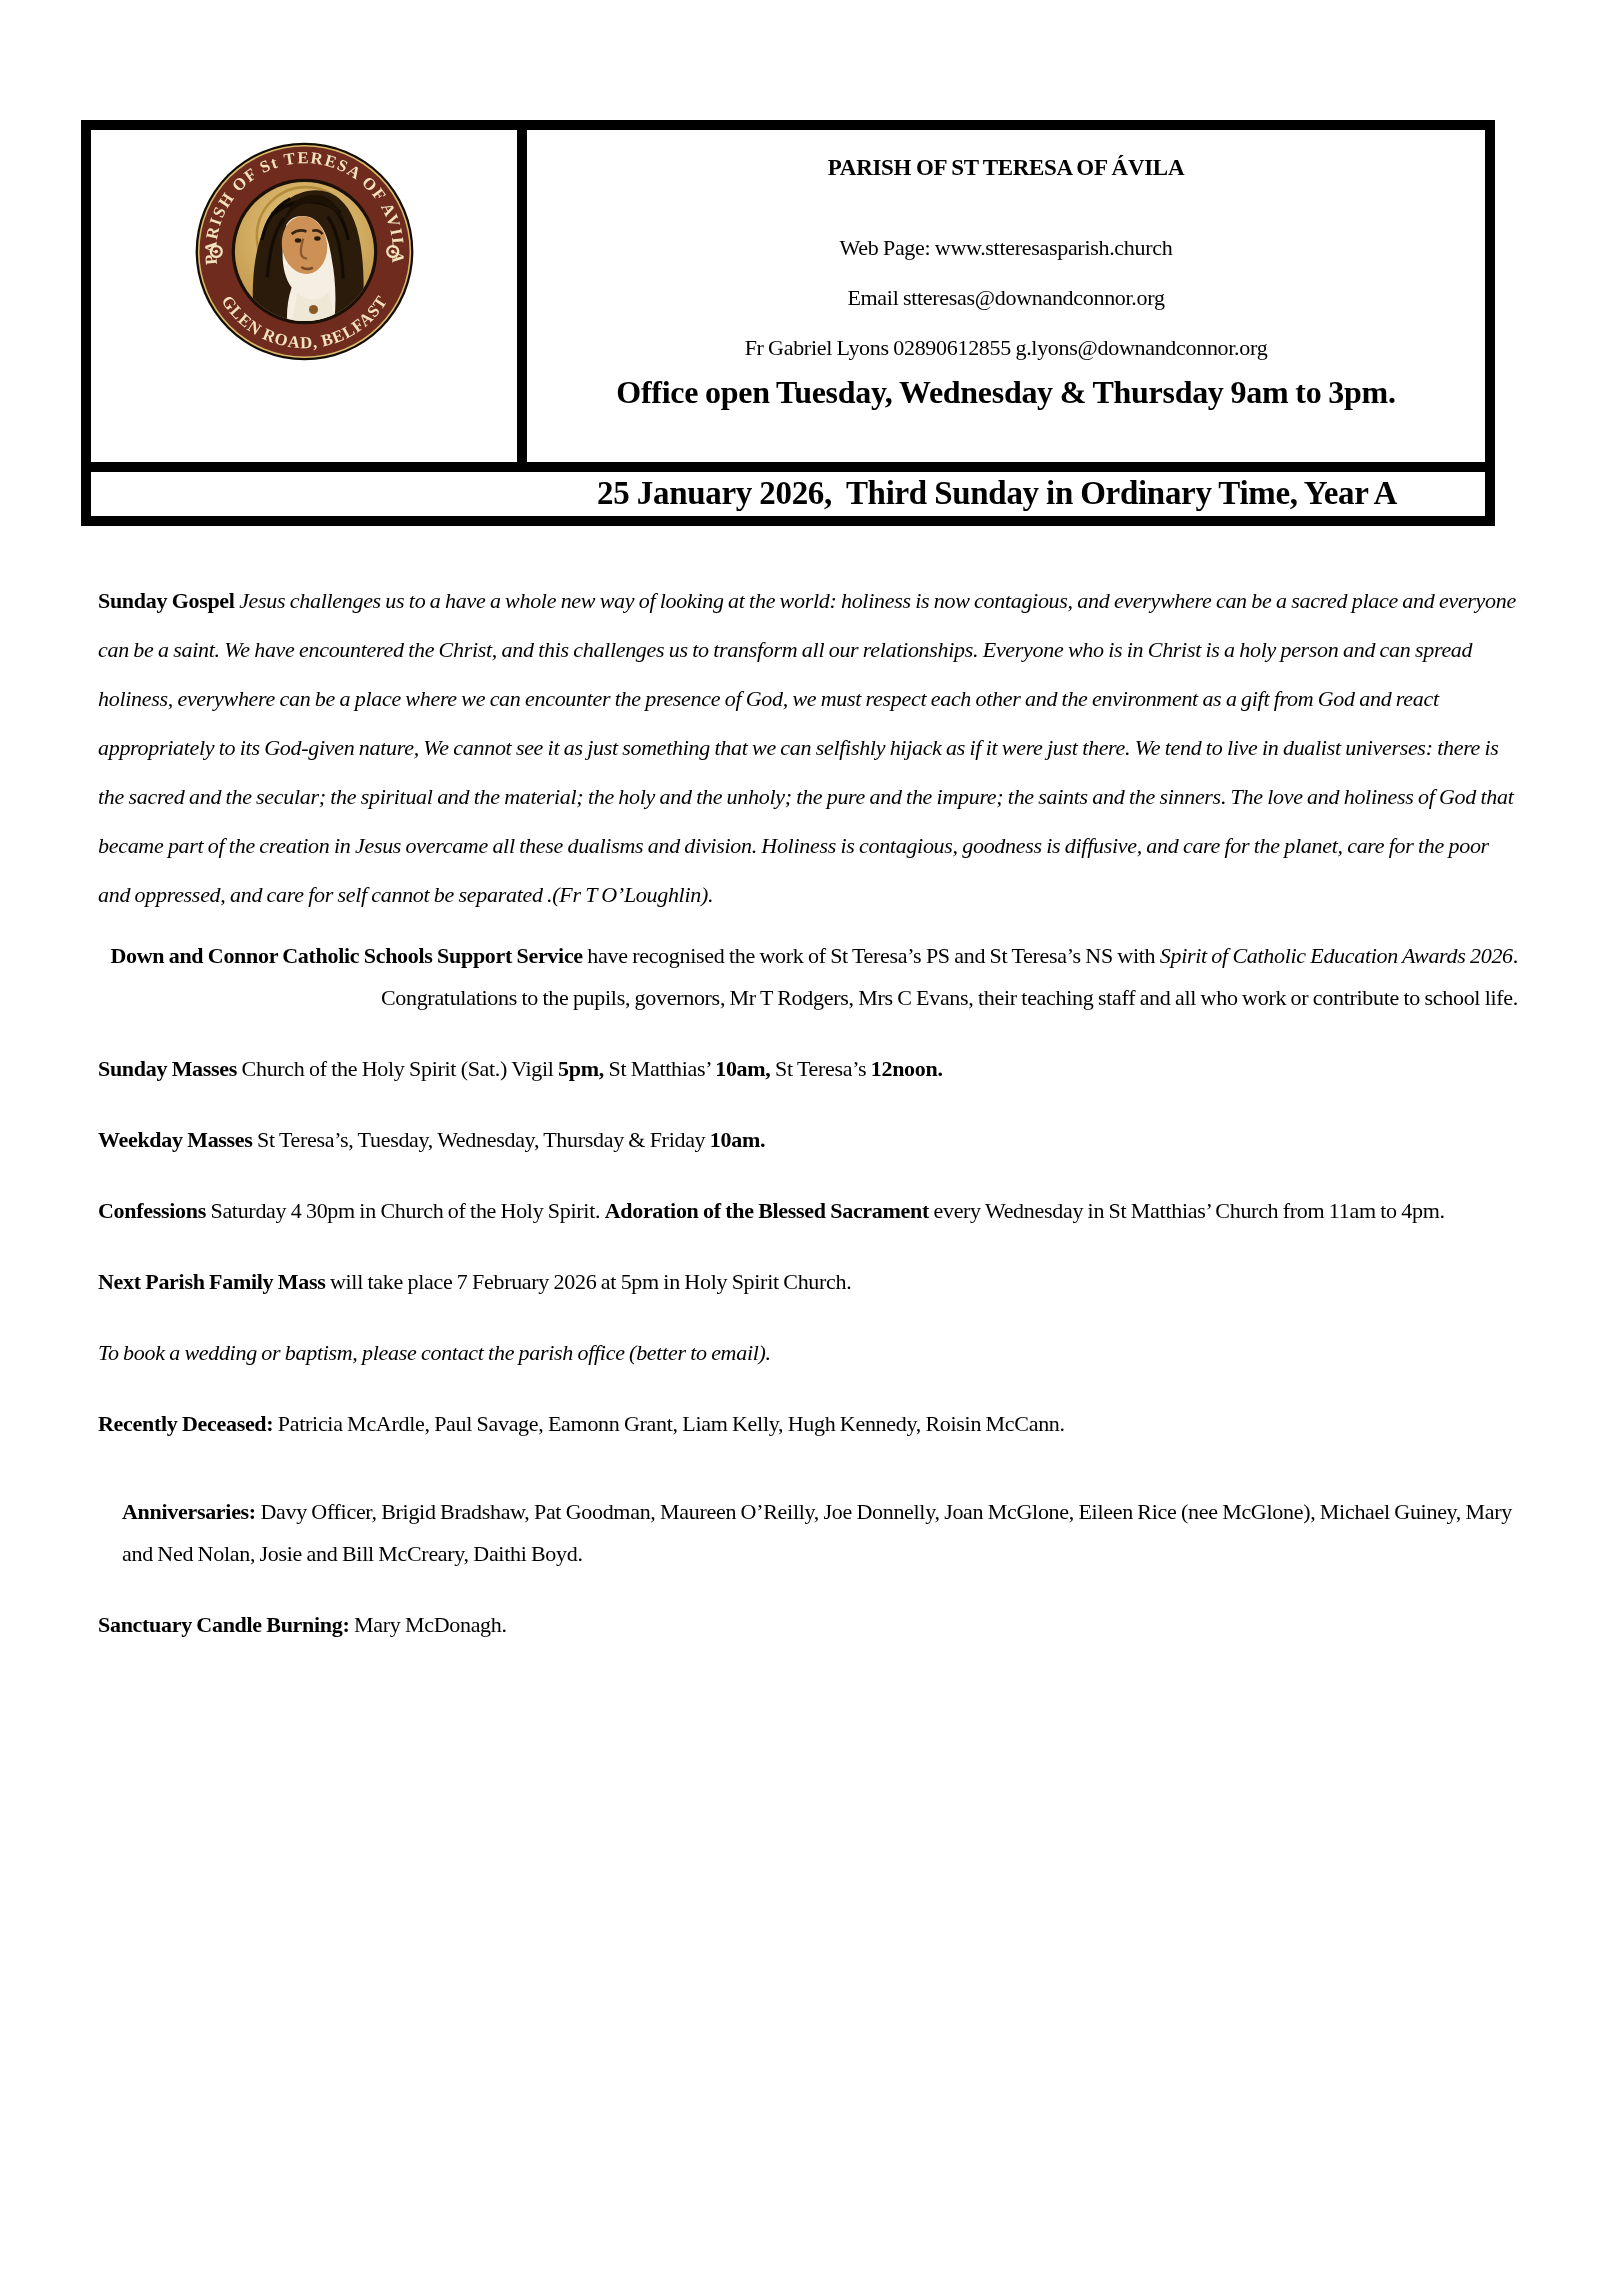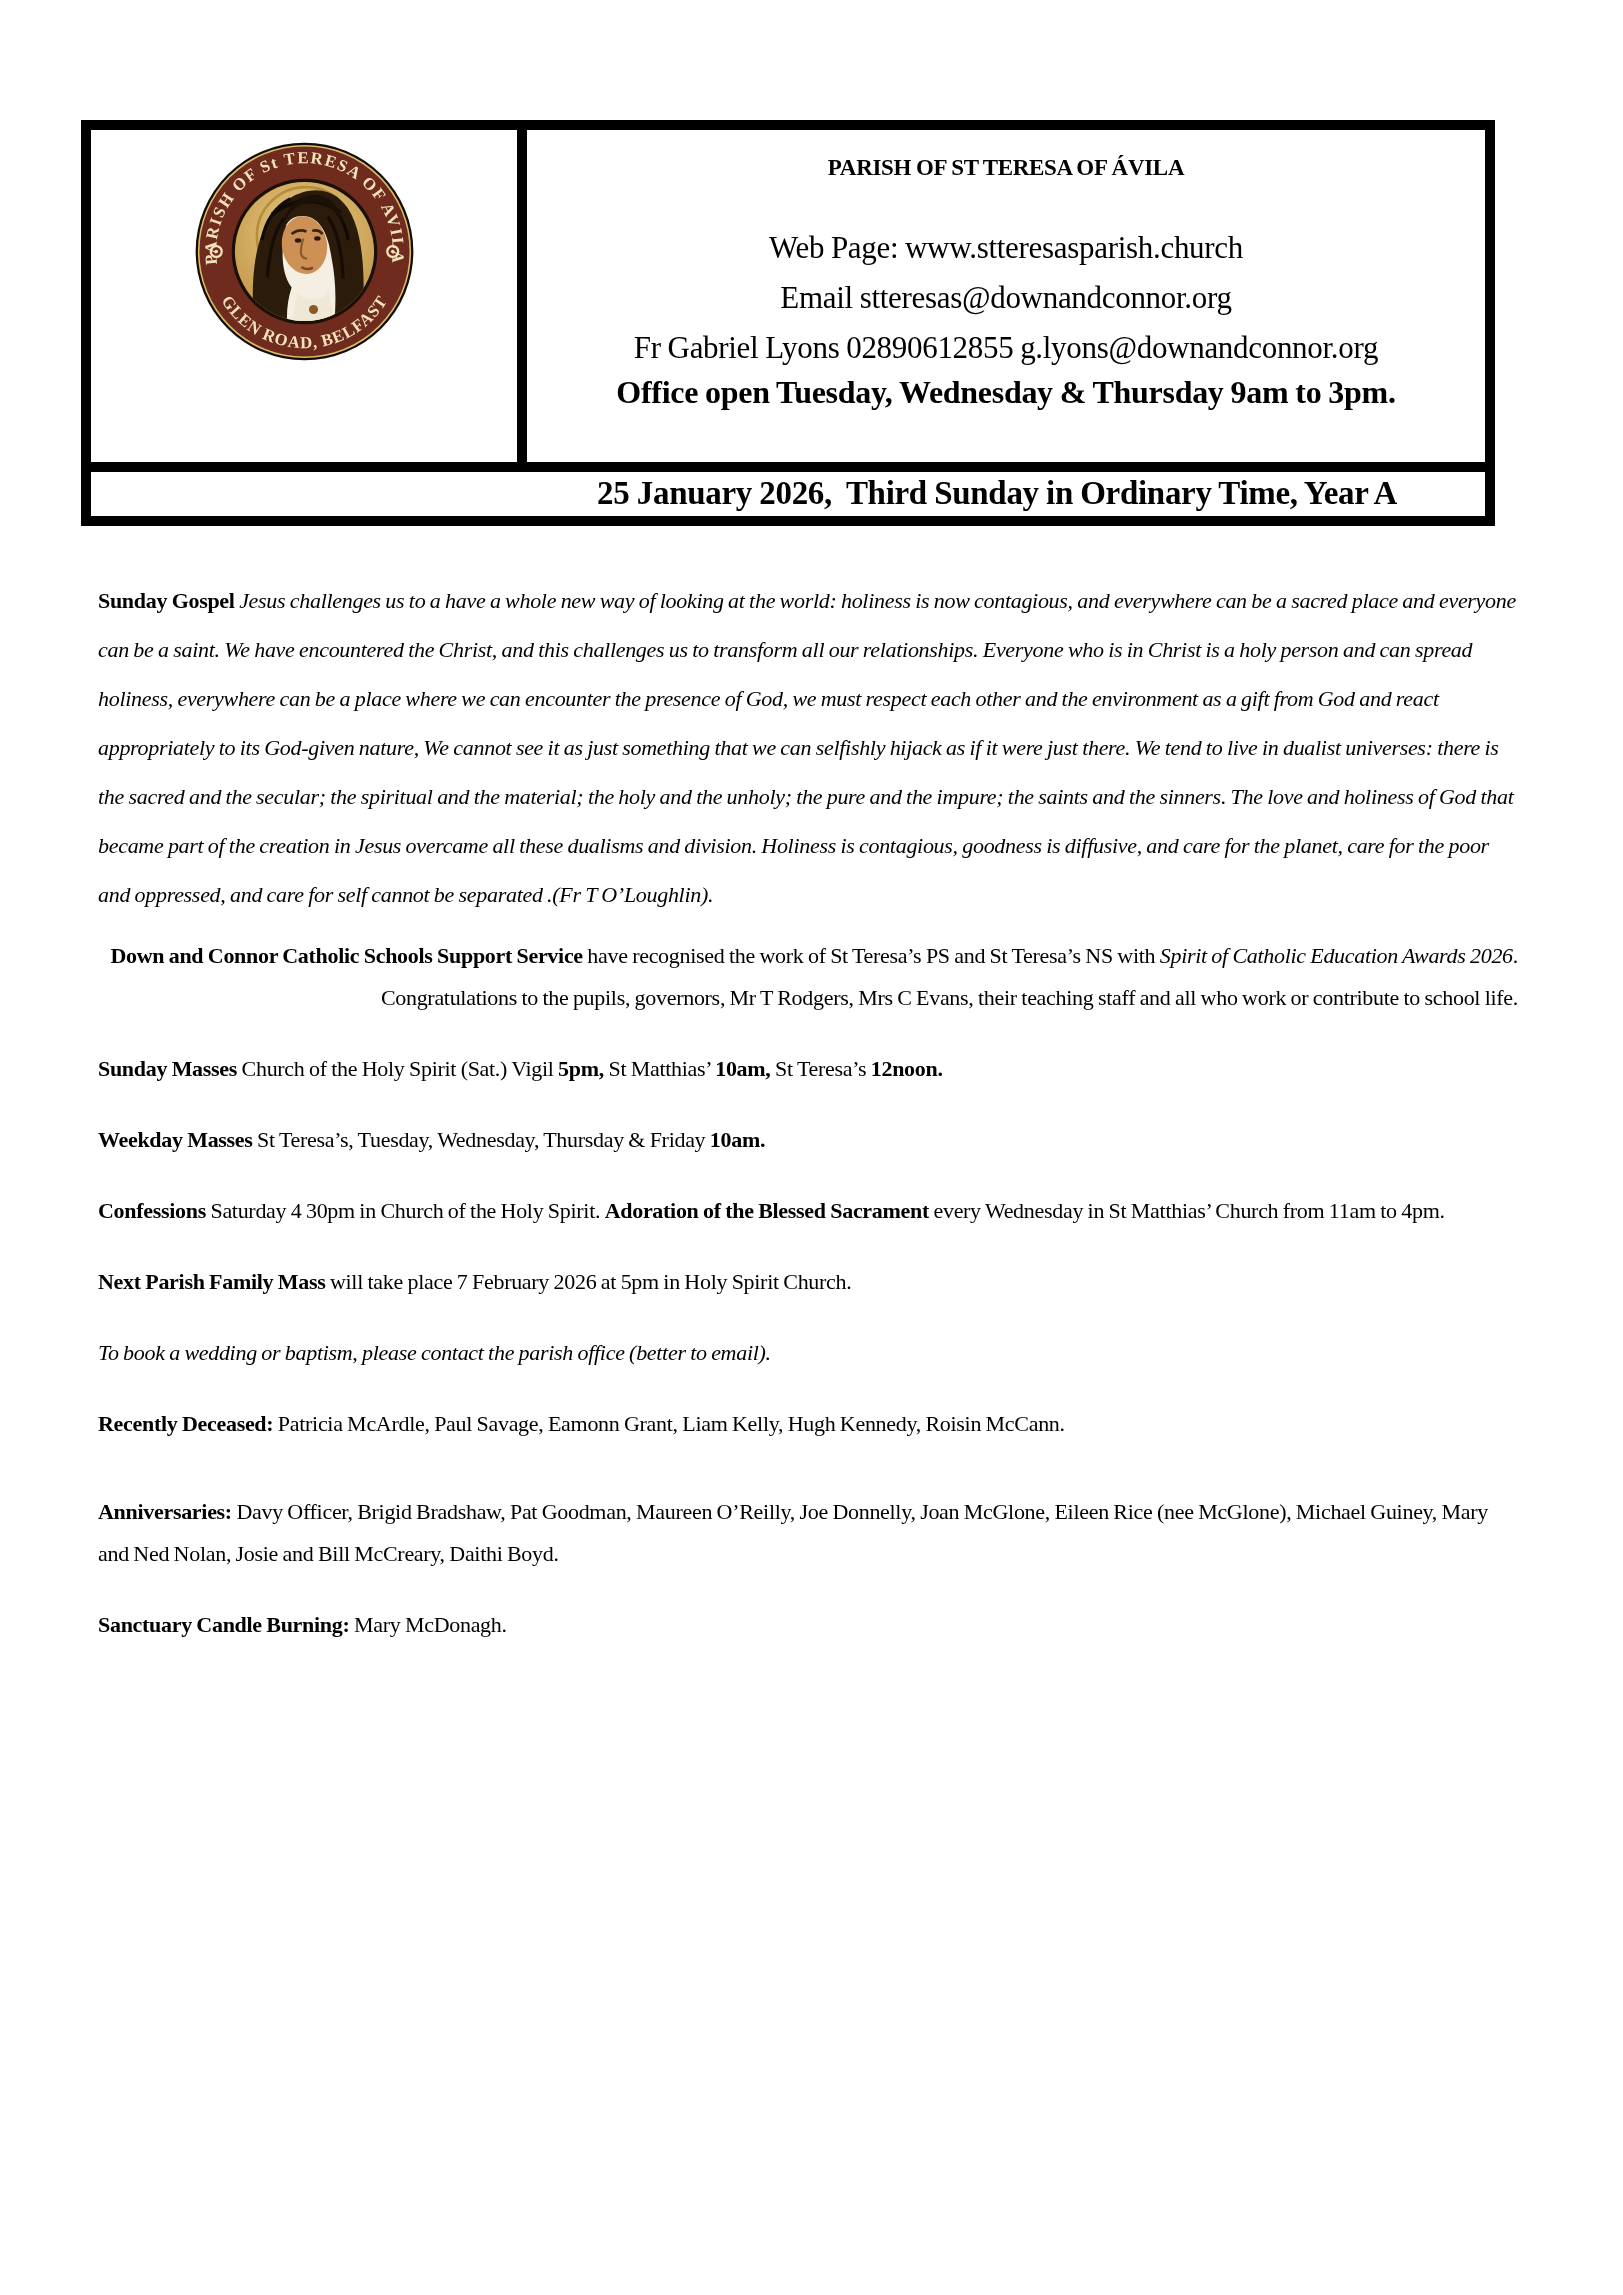--- a/index.html
+++ b/index.html
@@ -24,21 +24,21 @@
   .logo-cell{
     width:424px;height:319px;
     vertical-align:top;text-align:center;
     padding-top:11.8px;
   }
   .info-cell{
     vertical-align:top;text-align:center;
     padding:17px 15.7px 0 15.7px;
   }
   .parish-title{font-size:23px;font-weight:bold;line-height:42px;}
-  .contact-line{font-size:31px;line-height:50px;}
+  .contact-line{font-size:22px;line-height:50px;}
   .contact-block{margin-top:34px;}
   .office-line{font-size:32px;font-weight:bold;line-height:39px;}
   .date-cell{
     height:42px;
     vertical-align:middle;
     text-align:center;
     font-size:33px;font-weight:bold;
     padding-left:419px;
   }
   .date-cell span{white-space:pre-wrap;}
@@ -54,21 +54,21 @@
   }
   .para{
     font-size:22px;
     line-height:42px;
     margin:29px 0 0 0;
   }
   .para.first{margin-top:0;}
   .gospel{line-height:49px;}
   .mt-sm{margin-top:15.7px;text-align:right;}
   .mt-md{margin-top:18.3px;}
-  .mt-lg{margin-top:46px;}
+  .mt-lg{margin-top:46px;margin-left:24px;}
   .seg-b{font-weight:bold;}
   .seg-i{font-style:italic;}
 </style>
 </head>
 <body>
 
 <div class="page">
 
   <table class="header-table">
     <tbody>

